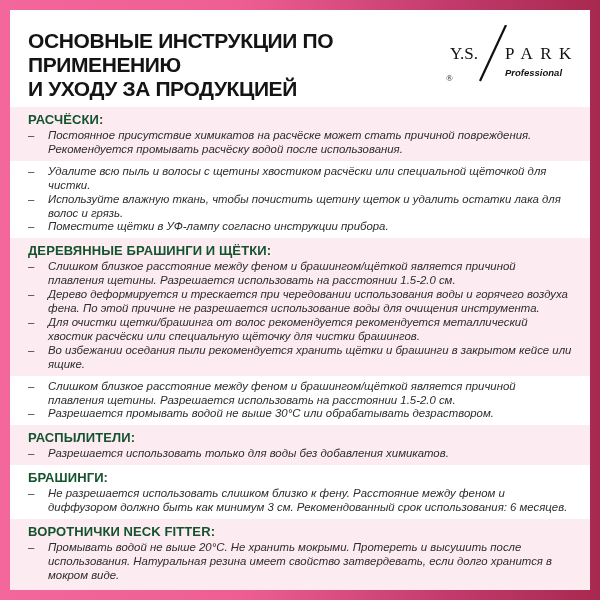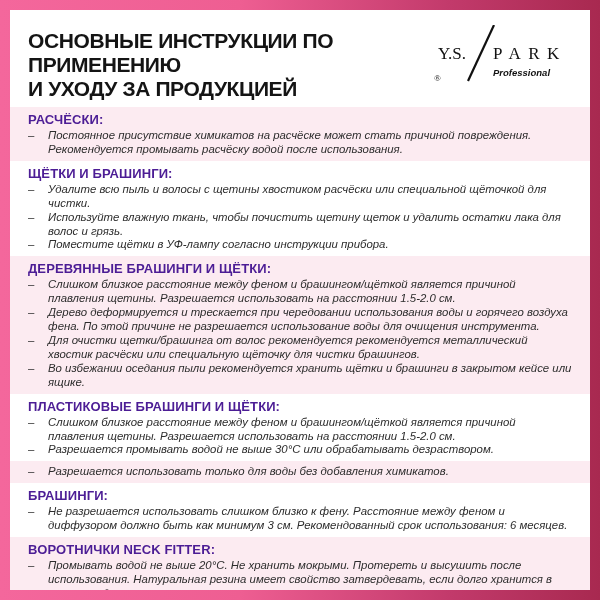--- a/index.html
+++ b/index.html
@@ -18,28 +18,28 @@
     display:flex;flex-direction:column;
   }
   .header{
     display:flex;justify-content:space-between;align-items:flex-start;
     padding:19px 16px 6px 18px;background:#ffffff;flex:none;
   }
   .title{
     font-size:21px;line-height:24px;font-weight:700;color:#141414;
     letter-spacing:-0.4px;margin:0;
   }
-  .logo{flex:none;margin-top:-4px;margin-right:14px;}
+  .logo{flex:none;margin-top:-4px;margin-right:2px;}
   .sections{display:flex;flex-direction:column;flex:1;}
   section{padding:4px 14px 4px 18px;flex:none;}
   section.pink{background:#fcebf1;}
   section.white{background:#ffffff;}
   section:last-child{flex:1;}
   .sec-title{
-    font-size:13px;line-height:17px;font-weight:700;color:#4c1d95;
+    font-size:13px;line-height:17px;font-weight:700;color:#14532d;
     margin:0 0 1px 0;letter-spacing:0.1px;
   }
   .bullet{
     display:flex;font-size:11.4px;line-height:13.9px;color:#2d2d2d;
   }
   .dash{flex:none;width:20px;color:#2d2d2d;}
   .bullet-text{flex:1;padding-right:4px;font-style:italic;}
   .logo svg text{font-family:"Liberation Serif","DejaVu Serif",serif;fill:#111;}
   .logo .prof{font-family:"Liberation Sans","DejaVu Sans",sans-serif;font-weight:700;font-style:italic;}
 </style>
@@ -66,21 +66,20 @@
 
       <section class="pink">
         <h2 class="sec-title">РАСЧЁСКИ:</h2>
         <div class="bullet">
             <span class="dash">–</span>
             <span class="bullet-text">Постоянное присутствие химикатов на расчёске может стать причиной повреждения. Рекомендуется промывать расчёску водой после использования.</span>
           </div>
       </section>
 
       <section class="white">
-        <h2 class="sec-title">ЩЁТКИ И БРАШИНГИ:</h2>
         <div class="bullet">
             <span class="dash">–</span>
             <span class="bullet-text">Удалите всю пыль и волосы с щетины хвостиком расчёски или специальной щёточкой для чистки.</span>
           </div>
         <div class="bullet">
             <span class="dash">–</span>
             <span class="bullet-text">Используйте влажную ткань, чтобы почистить щетину щеток и удалить остатки лака для волос и грязь.</span>
           </div>
         <div class="bullet">
             <span class="dash">–</span>
@@ -102,32 +101,32 @@
             <span class="dash">–</span>
             <span class="bullet-text">Для очистки щетки/брашинга от волос рекомендуется рекомендуется металлический хвостик расчёски или специальную щёточку для чистки брашингов.</span>
           </div>
         <div class="bullet">
             <span class="dash">–</span>
             <span class="bullet-text">Во избежании оседания пыли рекомендуется хранить щётки и брашинги в закрытом кейсе или ящике.</span>
           </div>
       </section>
 
       <section class="white">
-        <h2 class="sec-title">ПЛАСТИКОВЫЕ БРАШИНГИ И ЩЁТКИ:</h2>
         <div class="bullet">
             <span class="dash">–</span>
             <span class="bullet-text">Слишком близкое расстояние между феном и брашингом/щёткой является причиной плавления щетины. Разрешается использовать на расстоянии 1.5-2.0 см.</span>
           </div>
         <div class="bullet">
             <span class="dash">–</span>
             <span class="bullet-text">Разрешается промывать водой не выше 30°C или обрабатывать дезраствором.</span>
           </div>
       </section>
 
       <section class="pink">
+        <h2 class="sec-title">РАСПЫЛИТЕЛИ:</h2>
         <div class="bullet">
             <span class="dash">–</span>
             <span class="bullet-text">Разрешается использовать только для воды без добавления химикатов.</span>
           </div>
       </section>
 
       <section class="white">
         <h2 class="sec-title">БРАШИНГИ:</h2>
         <div class="bullet">
             <span class="dash">–</span>

